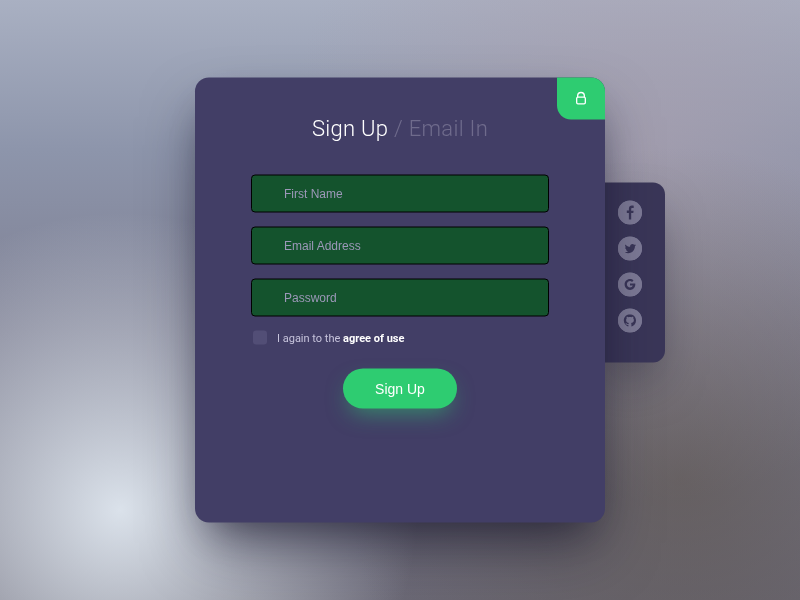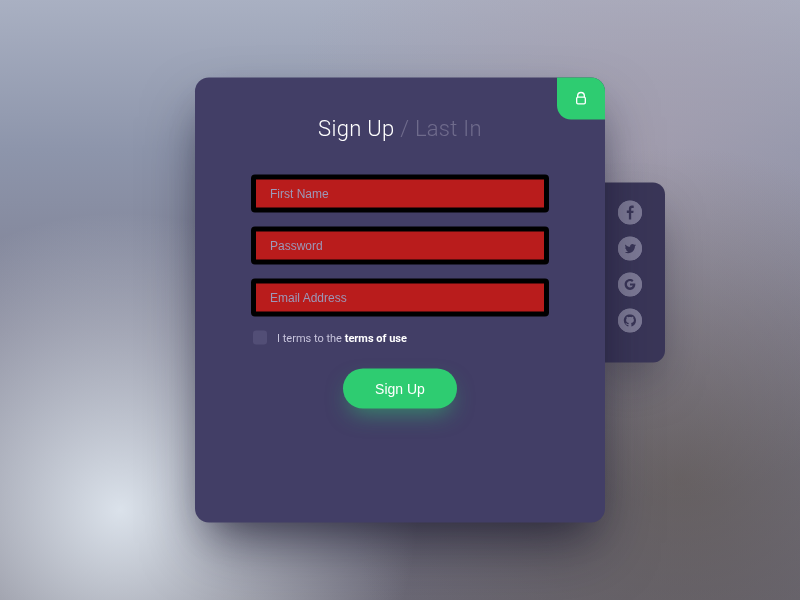--- a/index.html
+++ b/index.html
@@ -47,27 +47,27 @@
   .corner svg { display:block; }
   .tabs {
     text-align:center; font-size:22px; font-weight:300; letter-spacing:0.3px;
     color:#ffffff; margin-top: 4px; margin-bottom: 34px;
   }
   .tabs .sep, .tabs .inactive { color:#6f6b8c; }
   .tabs span { cursor:pointer; }
   .row { display:flex; gap:14px; margin-bottom:14px; }
   .field {
     flex:1 1 auto;
-    background:#b91c1c;
-    border:5px solid #000000;
+    background:#14532d;
+    border:1px solid #000000;
     border-radius:4px;
     height:38px;
     color:#cfcce2;
     font-size:12px;
-    padding:0 14px;
+    padding:0 32px;
     outline:none;
   }
   .field::placeholder { color:#9c98b8; }
   .terms { display:flex; align-items:center; gap:10px; margin: 12px 0 24px; padding-left:2px; }
   .cb { width:14px; height:14px; border-radius:3px; background:#524e76; cursor:pointer; }
   .terms-label { font-size:11px; color:#c7c4dc; }
   .terms-label b { font-weight:700; color:#ffffff; cursor:pointer; }
   .actions { display:flex; justify-content:center; }
   .btn {
     background:#2ecc71; color:#ffffff; border:none; border-radius:999px;
@@ -113,37 +113,37 @@
       <div class="corner">
         <svg width="16" height="16" viewBox="0 0 24 24">
           <path fill="none" stroke="#ffffff" stroke-width="2" d="M7 10V8a5 5 0 0 1 10 0v2"></path>
           <rect x="5.5" y="10" width="13" height="10" rx="2" fill="none" stroke="#ffffff" stroke-width="2"></rect>
         </svg>
       </div>
 
       <div class="tabs">
         <span>Sign Up</span>
         <span class="sep">/</span>
-        <span class="inactive">Last In</span>
+        <span class="inactive">Email In</span>
       </div>
 
       <div class="row">
         <input class="field" placeholder="First Name" style="">
       </div>
       <div class="row">
-        <input type="password" class="field" placeholder="Password" style="">
+        <input class="field" placeholder="Email Address" style="">
       </div>
       <div class="row">
-        <input class="field" placeholder="Email Address" style="">
+        <input type="password" class="field" placeholder="Password" style="">
       </div>
 
       <div class="terms">
         <div class="cb"></div>
         <div class="terms-label">
-          <span>I terms to the </span><b>terms of use</b>
+          <span>I again to the </span><b>agree of use</b>
         </div>
       </div>
 
       <div class="actions">
         <button class="btn">Sign Up</button>
       </div>
 
     </div>
   </div>
 </div>

